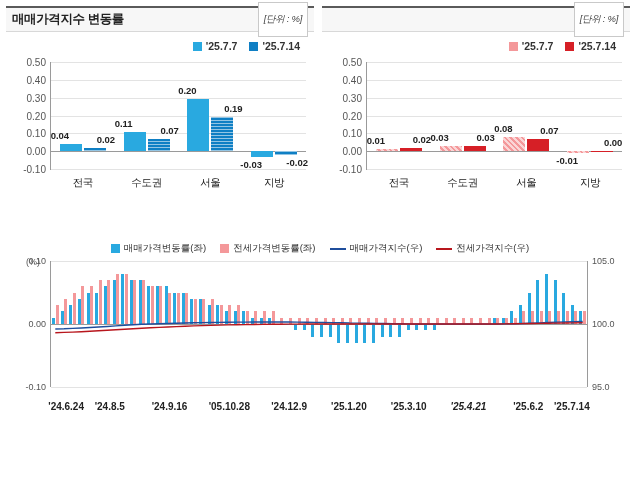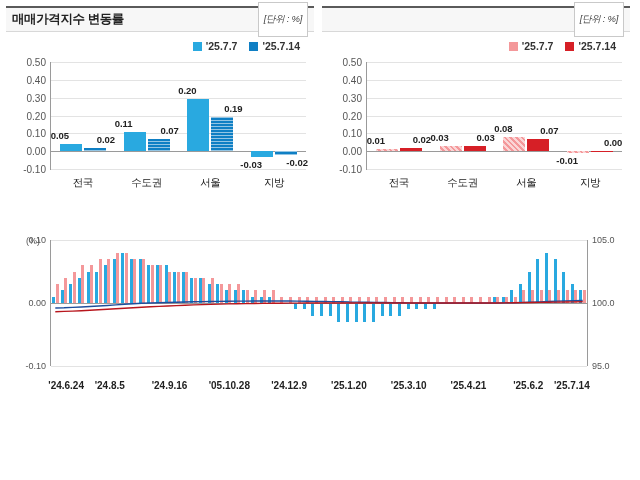--- a/index.html
+++ b/index.html
@@ -167,21 +167,21 @@
         <div class="ytick" style="top: 53.5px;">0.20</div>
         <div class="gridline" style="top: 71.3333px;"></div>
         <div class="ytick" style="top: 71.3333px;">0.10</div>
         <div class="zeroline" style="top: 89.1667px;"></div>
         <div class="ytick" style="top: 89.1667px;">0.00</div>
         <div class="gridline" style="top: 107px;"></div>
         <div class="ytick" style="top: 107px;">-0.10</div>
         <div class="groups">
           <div class="group">
             <div class="bar b1" style="background: rgb(41, 169, 224); top: 82.0333px; height: 7.13333px;"></div>
-            <div class="vlabel b1" style="top: 68.0333px;">0.05</div>
+            <div class="vlabel b1" style="top: 68.0333px;">0.04</div>
             <div class="bar b2" style="background: repeating-linear-gradient(0deg, rgba(255, 255, 255, 0.55) 0px, rgba(255, 255, 255, 0.55) 1px, rgba(0, 0, 0, 0) 1px, rgba(0, 0, 0, 0) 3px) rgb(15, 127, 196); top: 85.6px; height: 3.56667px;"></div>
             <div class="vlabel b2" style="top: 71.6px;">0.02</div>
             <div class="xlabel">전국</div>
           </div>
           <div class="group">
             <div class="bar b1" style="background: rgb(41, 169, 224); top: 69.55px; height: 19.6167px;"></div>
             <div class="vlabel b1" style="top: 55.55px;">0.11</div>
             <div class="bar b2" style="background: repeating-linear-gradient(0deg, rgba(255, 255, 255, 0.55) 0px, rgba(255, 255, 255, 0.55) 1px, rgba(0, 0, 0, 0) 1px, rgba(0, 0, 0, 0) 3px) rgb(15, 127, 196); top: 76.6833px; height: 12.4833px;"></div>
             <div class="vlabel b2" style="top: 62.6833px;">0.07</div>
             <div class="xlabel">수도권</div>
@@ -263,20 +263,38 @@
             <div class="bar b2" style="background: rgb(214, 31, 38); top: 89.1667px; height: 1px;"></div>
             <div class="vlabel b2" style="top: 75.1667px;">0.00</div>
             <div class="xlabel">지방</div>
           </div>
         </div>
       </div>
   </div>
 </div>
 
 <div class="panel bottom-panel">
+  <div class="b-legend">
+    <span class="item">
+      <span class="sw" style="background:#29a9e0"></span>
+      <span>매매가격변동률(좌)</span>
+    </span>
+    <span class="item">
+      <span class="sw" style="background:#f4989a"></span>
+      <span>전세가격변동률(좌)</span>
+    </span>
+    <span class="item">
+      <span class="line-sw" style="border-color:#1f4e9c"></span>
+      <span>매매가격지수(우)</span>
+    </span>
+    <span class="item">
+      <span class="line-sw" style="border-color:#b8161d"></span>
+      <span>전세가격지수(우)</span>
+    </span>
+  </div>
   <div class="b-plot">
     <div class="axis-unit" id="trend-unit" style="left:20px; top:0px;">(%)</div>
     <div class="b-axis" id="trend-axis">
         <div class="b-grid" style="top: 0px;"></div>
         <div class="b-ytick-l" style="top: 0px;">0.10</div>
         <div class="b-zero" style="top: 63px;"></div>
         <div class="b-ytick-l" style="top: 63px;">0.00</div>
         <div class="b-grid" style="top: 126px;"></div>
         <div class="b-ytick-l" style="top: 126px;">-0.10</div>
         <div class="b-ytick-r" style="top: 0px;">105.0</div>
@@ -414,18 +432,18 @@
         </svg>
       </div>
     <div class="xticks" id="trend-xticks">
         <div class="xtick" style="left: 3%;">'24.6.24</div>
         <div class="xtick" style="left: 11.1111%;">'24.8.5</div>
         <div class="xtick" style="left: 22.2222%;">'24.9.16</div>
         <div class="xtick" style="left: 33.3333%;">'05.10.28</div>
         <div class="xtick" style="left: 44.4444%;">'24.12.9</div>
         <div class="xtick" style="left: 55.5556%;">'25.1.20</div>
         <div class="xtick" style="left: 66.6667%;">'25.3.10</div>
-        <div class="xtick" style="left: 77.7778%;">'25.4.21</div>
+        <div class="xtick" style="left: 77.7778%; font-style: italic;">'25.4.21</div>
         <div class="xtick" style="left: 88.8889%;">'25.6.2</div>
         <div class="xtick" style="left: 97%;">'25.7.14</div>
       </div>
   </div>
 </div>
 
 </body></html>

